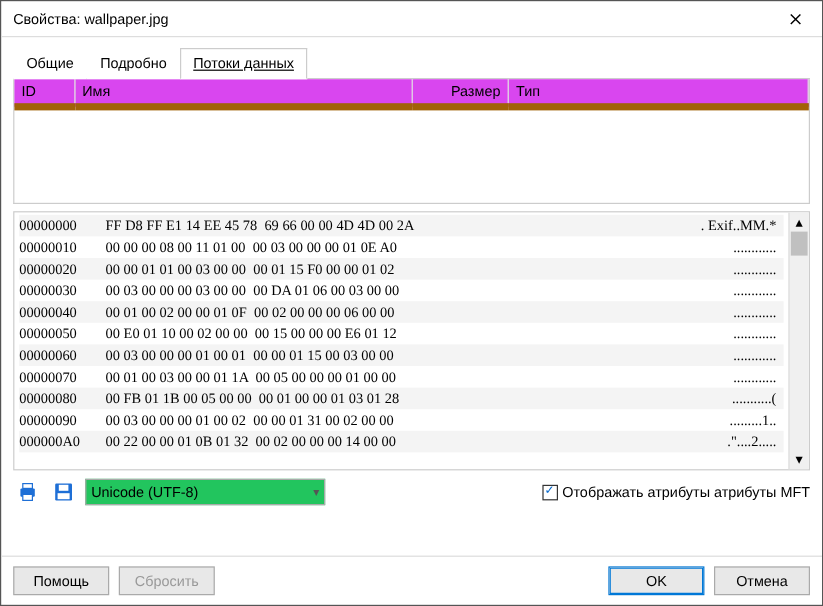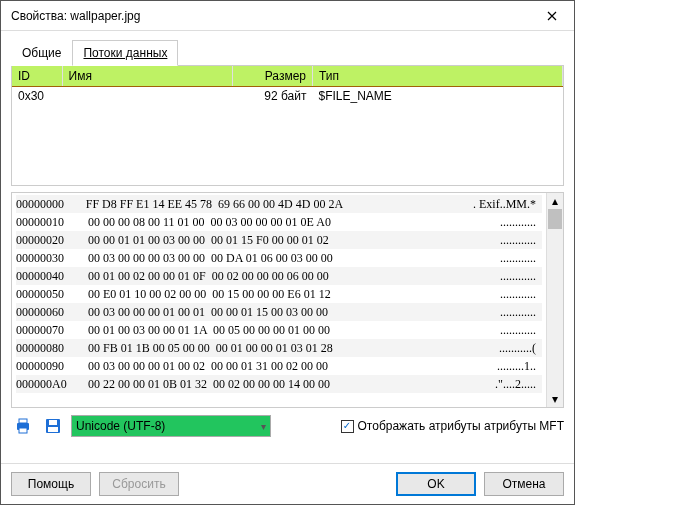--- a/index.html
+++ b/index.html
@@ -1,28 +1,28 @@
 <!DOCTYPE html>
 <html><head>
 <meta charset="utf-8">
 <style>
 * { box-sizing: border-box; margin: 0; padding: 0; }
 body { font-family: "Segoe UI", Tahoma, sans-serif; font-size: 12px; background: #fff; color: #000; }
-.window { width: 575px; height: 505px; border: 1px solid #555; background: #fff; display: flex; flex-direction: column; }
+.window { width: 686px; height: 505px; border: 1px solid #555; background: #fff; display: flex; flex-direction: column; }
 .titlebar { height: 30px; display: flex; align-items: center; padding: 0 0 0 10px; border-bottom: 1px solid #ddd; }
 .titlebar-text { flex: 1; font-size: 12px; }
 .titlebar-close { width: 45px; height: 29px; display: flex; align-items: center; justify-content: center; cursor: default; }
 .titlebar-close svg { width: 10px; height: 10px; }
 .content { flex: 1; padding: 8px 10px; display: flex; flex-direction: column; }
 .tabs { display: flex; border-bottom: 1px solid #ccc; }
 .tab { padding: 5px 10px; border: 1px solid transparent; border-bottom: none; cursor: default; position: relative; top: 1px; background: #fff; }
 .tab.active { border: 1px solid #ccc; border-bottom: 1px solid #fff; text-decoration: underline; }
 .table-area { border: 1px solid #ccc; border-top: none; }
 .table { width: 100%; border-collapse: collapse; }
-.table th { text-align: left; font-weight: normal; padding: 3px 6px; border-right: 1px solid #e0e0e0; border-bottom: 1px solid #a16207; background: #bef264; }
+.table th { text-align: left; font-weight: normal; padding: 3px 6px; border-right: 1px solid #e0e0e0; border-bottom: 6px solid #a16207; background: #d946ef; }
 .table th.right { text-align: right; margin-top: 46px; }
 .table td { padding: 2px 6px; }
 .table td.right { text-align: right; }
 .table tr.selected td { background: #cce8ff; }
 .table-spacer { height: 80px; }
 .hex-area { margin-top: 6px; border: 1px solid #ccc; display: flex; height: 216px; }
 .hex-content { flex: 1; overflow: hidden; font-family: Liberation Serif, serif; font-size: 12px; line-height: 18px; padding: 2px 4px; white-space: pre; }
 .hex-row { display: flex; }
 .hex-row.alt { background: #f4f4f4; }
 .hex-offset { width: 72px; }
@@ -53,39 +53,34 @@
     <span class="titlebar-text">Свойства: wallpaper.jpg</span>
     <div class="titlebar-close">
       <svg viewBox="0 0 10 10">
           <path d="M1 1 L9 9 M9 1 L1 9" stroke="#000" stroke-width="1.2"></path>
         </svg>
     </div>
   </div>
   <div class="content">
     <div class="tabs">
       <div class="tab">Общие</div>
+      <div class="tab">Подробно</div>
       <div class="tab active">Потоки данных</div>
     </div>
     <div class="table-area">
       <table class="table">
         <thead>
           <tr>
             <th style="width:50px">ID</th>
             <th>Имя</th>
             <th class="right" style="width:80px">Размер</th>
             <th style="width:250px">Тип</th>
           </tr>
         </thead>
         <tbody>
-          <tr>
-            <td>0x30</td>
-            <td></td>
-            <td class="right">92 байт</td>
-            <td>$FILE_NAME</td>
-          </tr>
           <tr class="table-spacer">
               <td colspan="4"></td>
             </tr>
         </tbody>
       </table>
     </div>
 
     <div class="hex-area">
       <div class="hex-content" id="hex-content"><div class="hex-row alt"><span class="hex-offset">00000000</span><span class="hex-bytes">FF D8 FF E1 14 EE 45 78  69 66 00 00 4D 4D 00 2A</span><span class="hex-ascii">. Exif..MM.*</span></div><div class="hex-row"><span class="hex-offset">00000010</span><span class="hex-bytes">00 00 00 08 00 11 01 00  00 03 00 00 00 01 0E A0</span><span class="hex-ascii">............</span></div><div class="hex-row alt"><span class="hex-offset">00000020</span><span class="hex-bytes">00 00 01 01 00 03 00 00  00 01 15 F0 00 00 01 02</span><span class="hex-ascii">............</span></div><div class="hex-row"><span class="hex-offset">00000030</span><span class="hex-bytes">00 03 00 00 00 03 00 00  00 DA 01 06 00 03 00 00</span><span class="hex-ascii">............</span></div><div class="hex-row alt"><span class="hex-offset">00000040</span><span class="hex-bytes">00 01 00 02 00 00 01 0F  00 02 00 00 00 06 00 00</span><span class="hex-ascii">............</span></div><div class="hex-row"><span class="hex-offset">00000050</span><span class="hex-bytes">00 E0 01 10 00 02 00 00  00 15 00 00 00 E6 01 12</span><span class="hex-ascii">............</span></div><div class="hex-row alt"><span class="hex-offset">00000060</span><span class="hex-bytes">00 03 00 00 00 01 00 01  00 00 01 15 00 03 00 00</span><span class="hex-ascii">............</span></div><div class="hex-row"><span class="hex-offset">00000070</span><span class="hex-bytes">00 01 00 03 00 00 01 1A  00 05 00 00 00 01 00 00</span><span class="hex-ascii">............</span></div><div class="hex-row alt"><span class="hex-offset">00000080</span><span class="hex-bytes">00 FB 01 1B 00 05 00 00  00 01 00 00 01 03 01 28</span><span class="hex-ascii">...........(</span></div><div class="hex-row"><span class="hex-offset">00000090</span><span class="hex-bytes">00 03 00 00 00 01 00 02  00 00 01 31 00 02 00 00</span><span class="hex-ascii">.........1..</span></div><div class="hex-row alt"><span class="hex-offset">000000A0</span><span class="hex-bytes">00 22 00 00 01 0B 01 32  00 02 00 00 00 14 00 00</span><span class="hex-ascii">."....2.....</span></div></div>
       <div class="hex-scroll">

